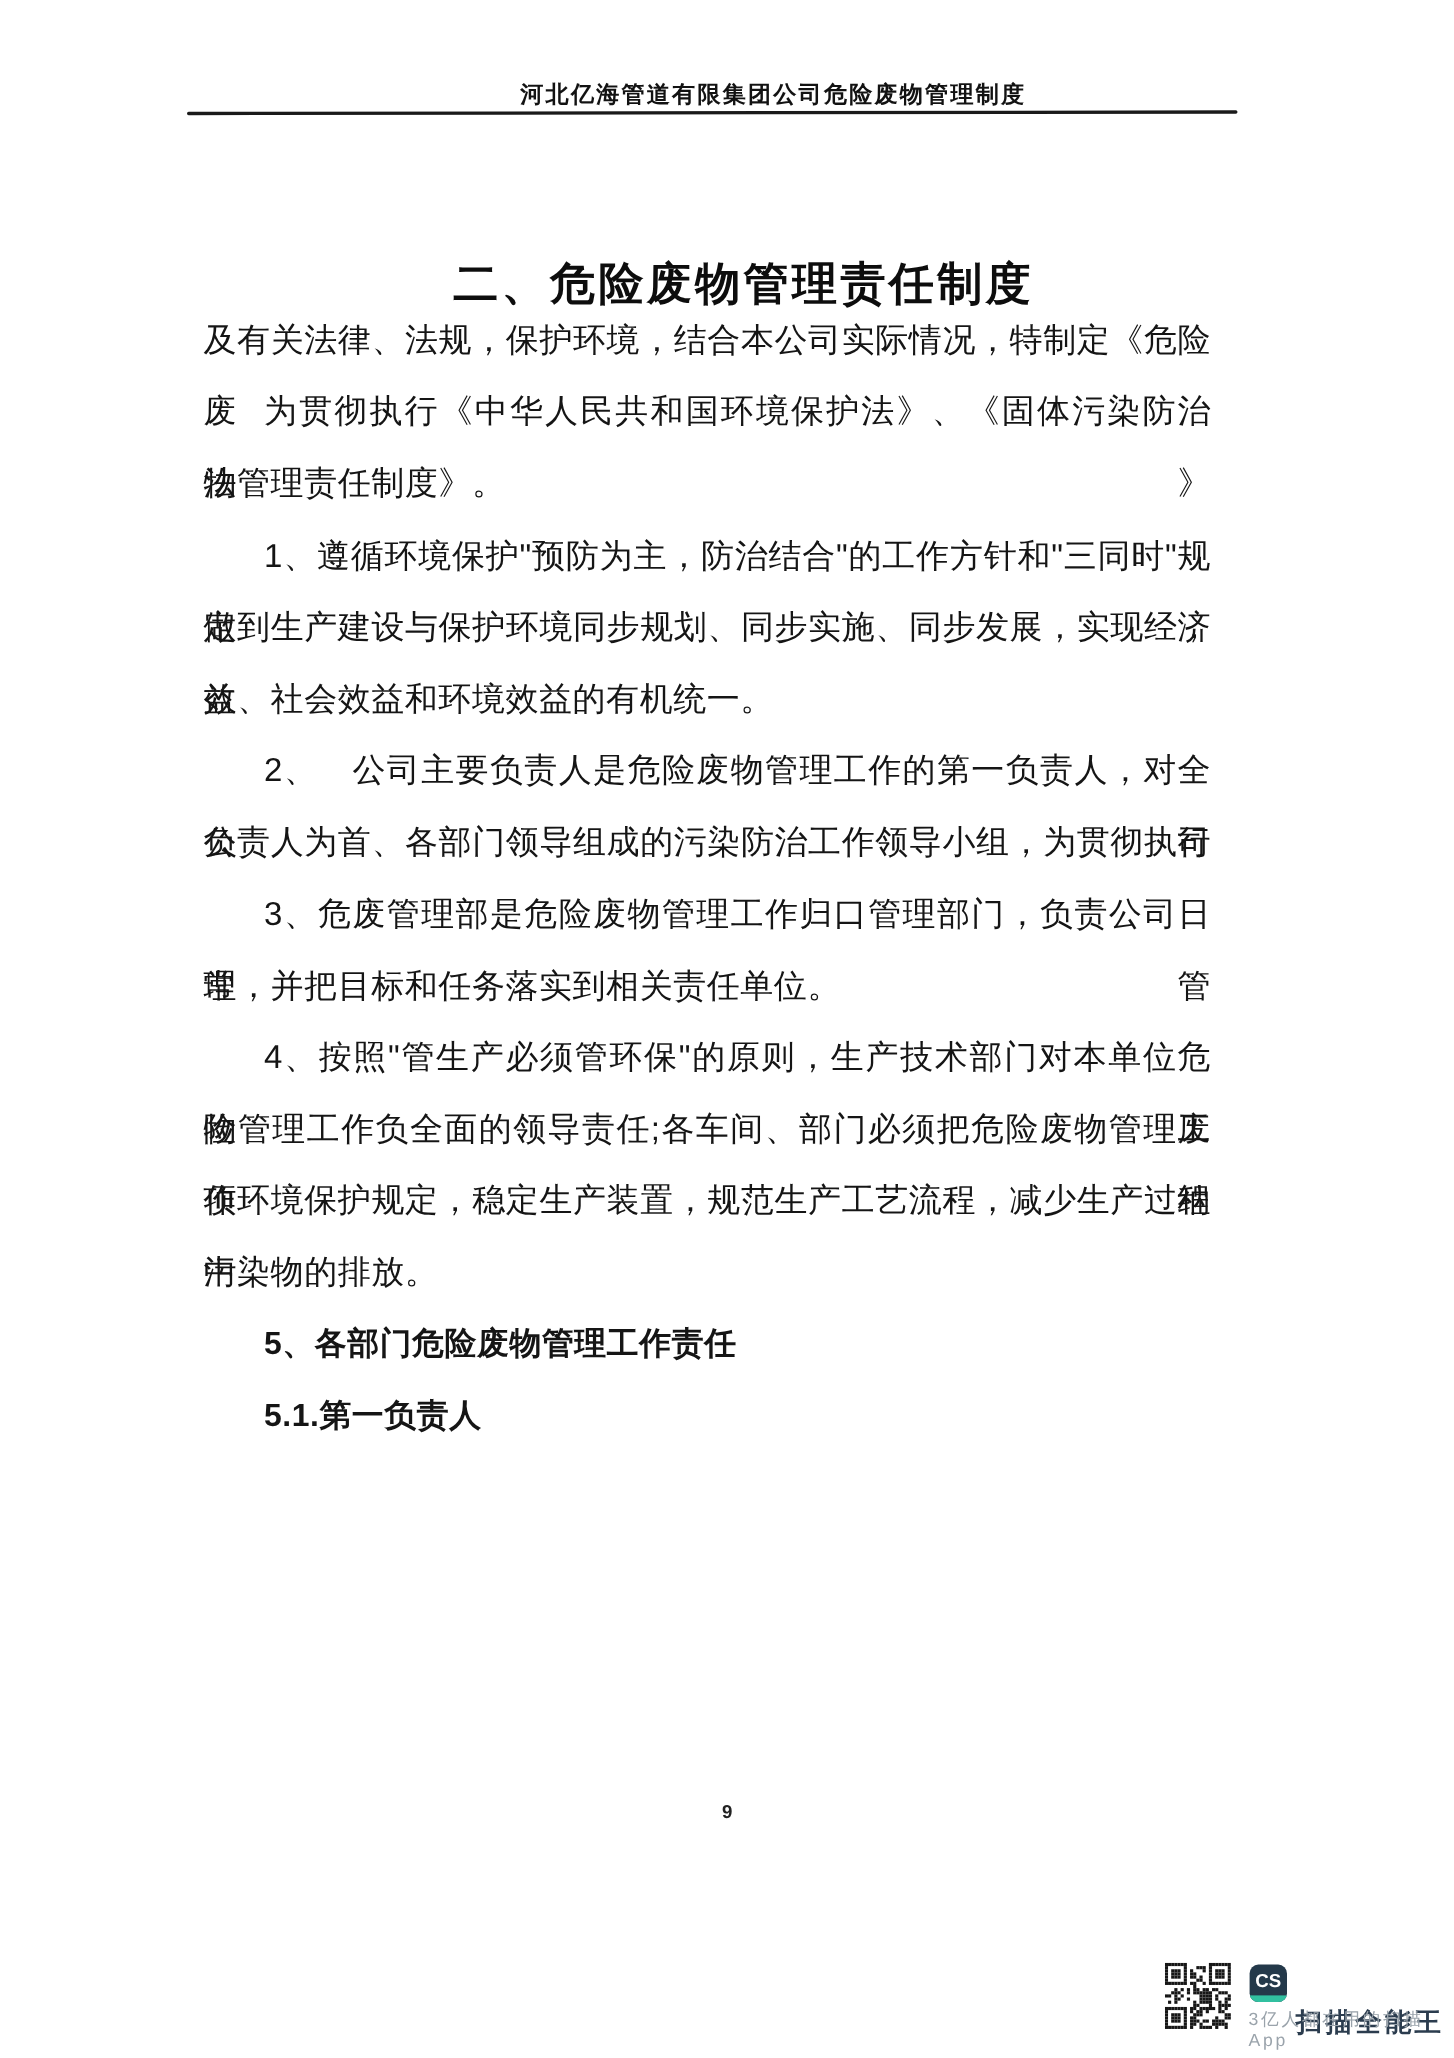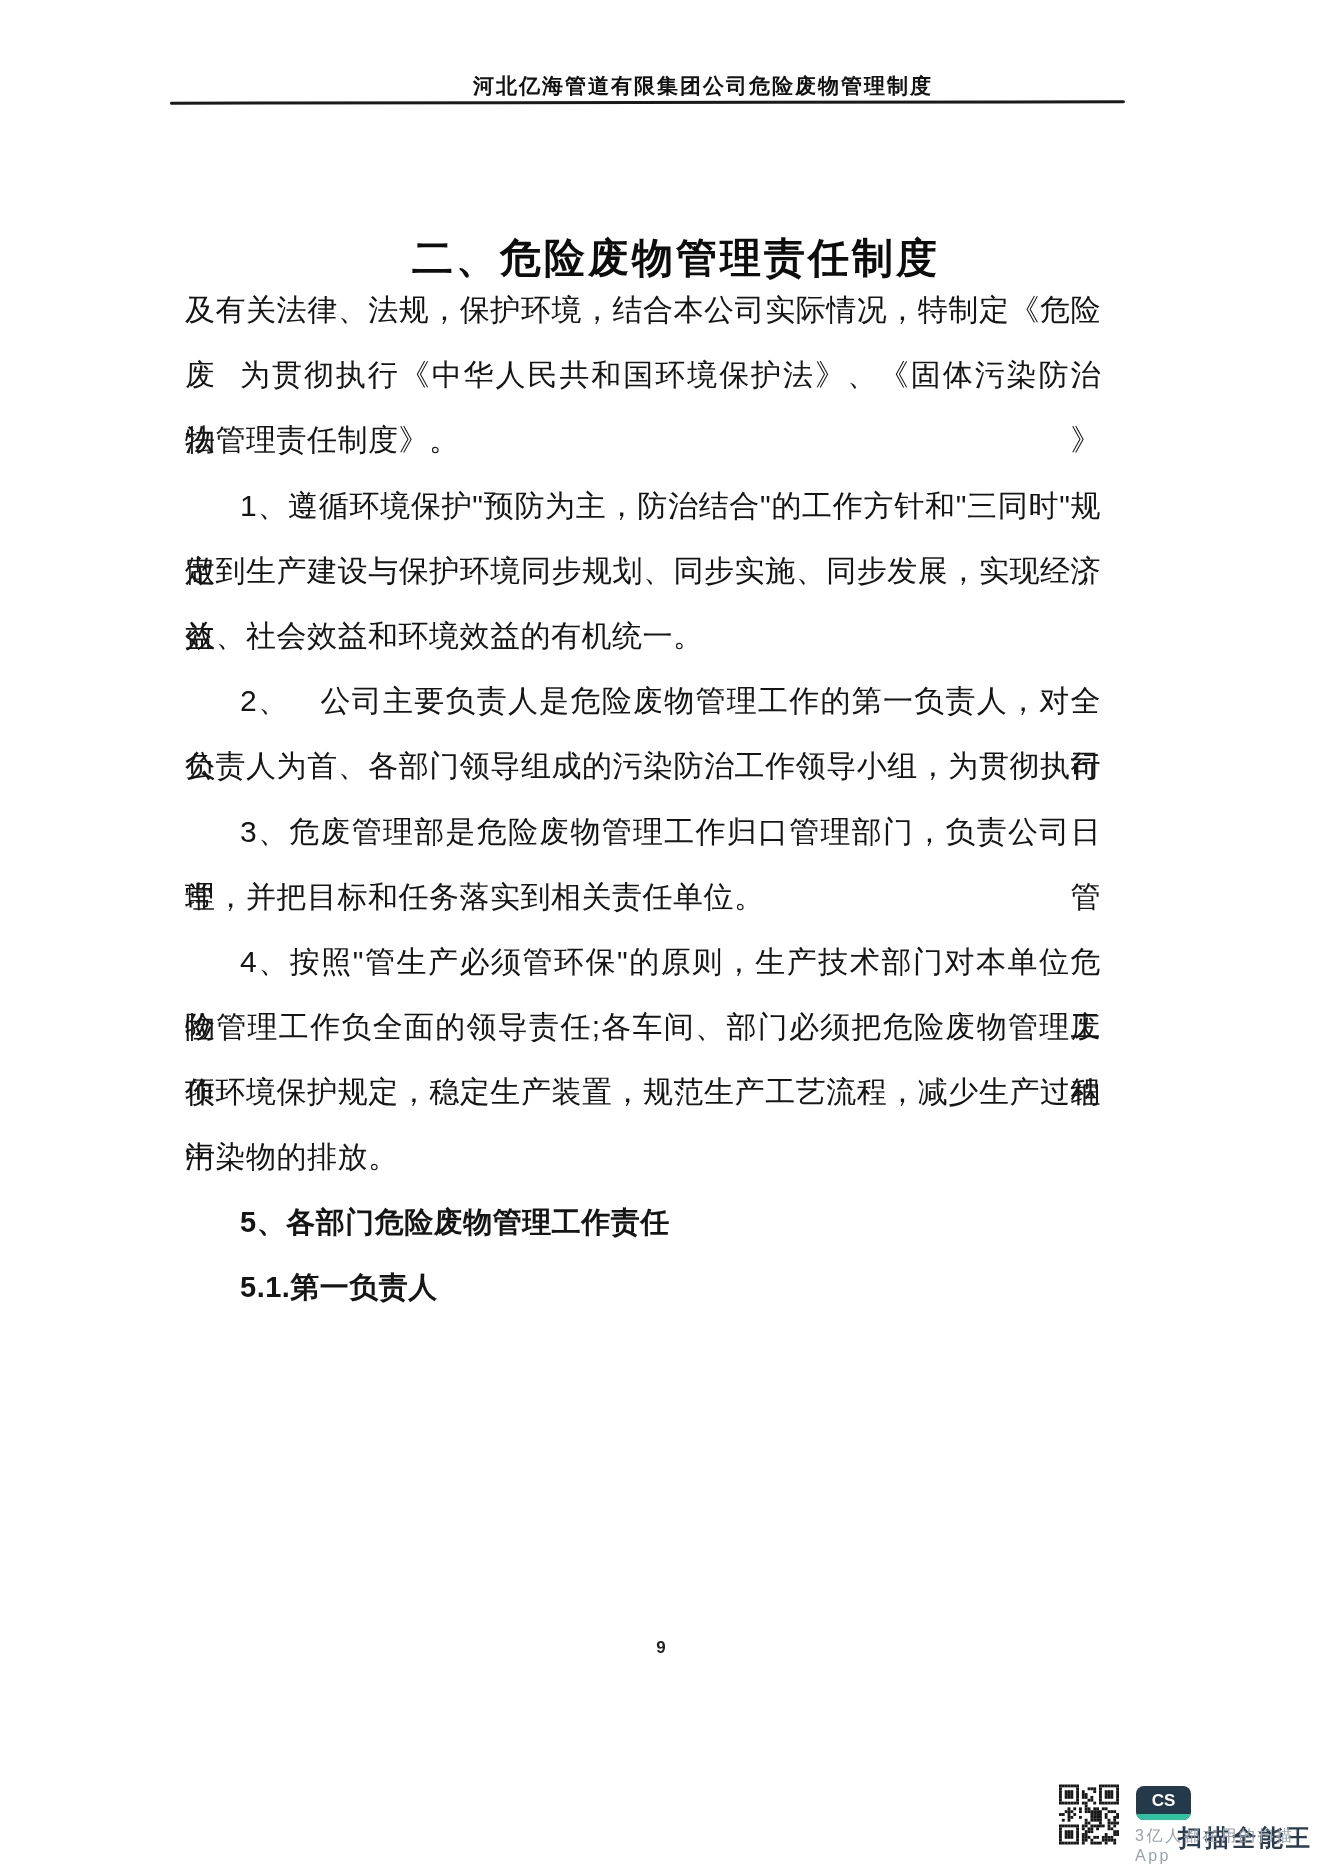--- a/index.html
+++ b/index.html
@@ -46,21 +46,21 @@
   .line.bold { font-weight: bold; font-size: 29px; }
 
   .page-number {
     position: absolute; top: 1638px; left: 0; width: 100%;
     text-align: center; font-size: 17px; font-weight: bold; color: #222;
   }
 
   
   .qr { position: absolute; left: 1059px; top: 1783px; width: 60px; height: 63px; fill: #161616; }
   .cs-logo {
-    position: absolute; left: 1136px; top: 1786px; width: 55px; height: 34px;
+    position: absolute; left: 1136px; top: 1786px; width: 34px; height: 34px;
     background: #24394a; border-radius: 8px; overflow: hidden;
     color: #ffffff; font-weight: bold; font-size: 17px;
     text-align: center; line-height: 29px;
   }
   .cs-logo .teal-bar { position: absolute; bottom: 0; left: 0; width: 100%; height: 6px; background: #31c0a0; }
   .cs-brand {
     position: absolute; left: 1178px; top: 1822px;
     font-size: 24px; font-weight: bold; color: #2b3c4e; letter-spacing: 3px;
   }
   .cs-tagline {

